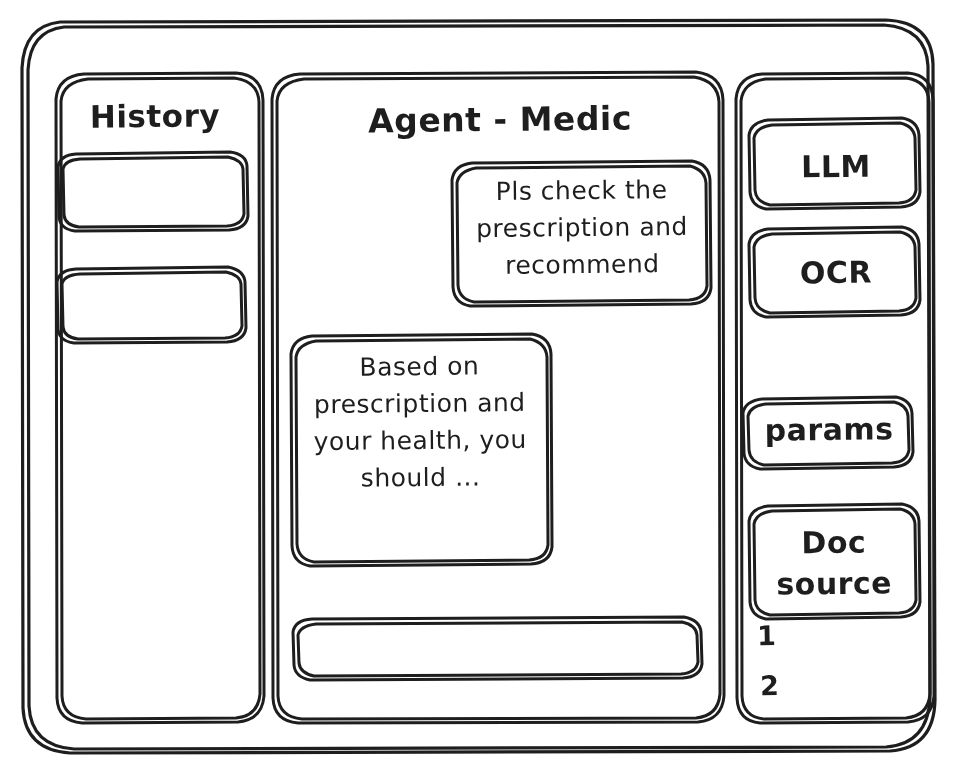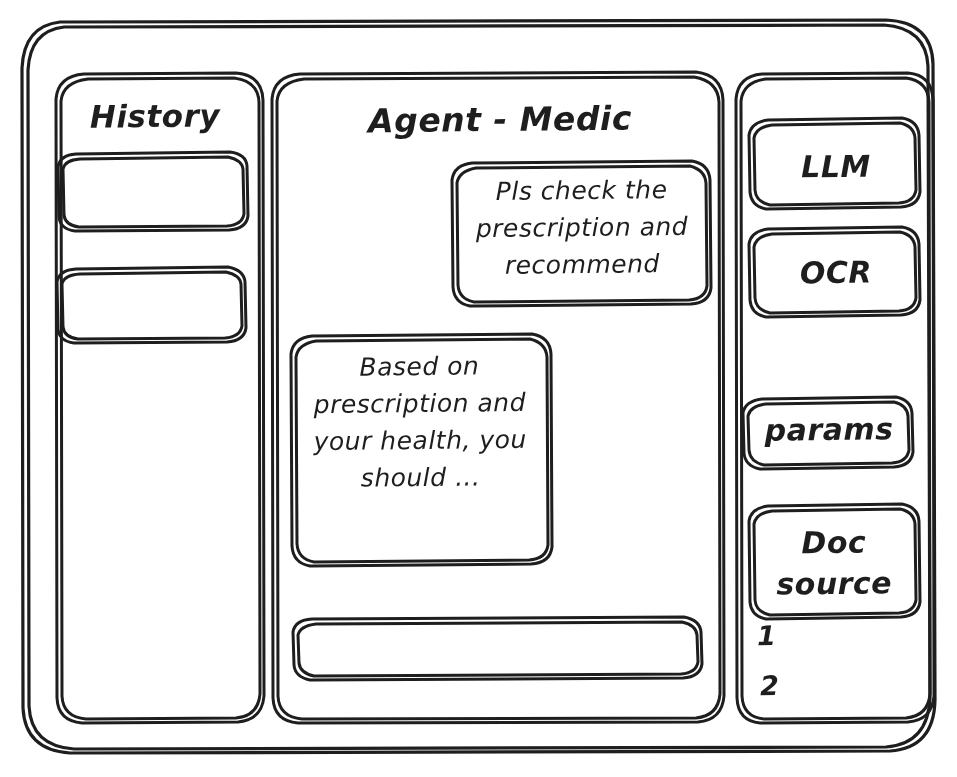--- a/index.html
+++ b/index.html
@@ -35,21 +35,20 @@
   .stroke-panel { stroke-width: 3.0; }
   .stroke-box   { stroke-width: 3.0; }
 
   
   .layer {
     position: absolute;
     left: 0;
     top: 0;
     width: 957px;
     height: 777px;
-    font-style: italic;
   }
 
   .hand {
     position: absolute;
     font-family: "DejaVu Sans", sans-serif;
     color: #1e1e1e;
     letter-spacing: 0.5px;
     text-align: center;
     line-height: 1.32;
     

